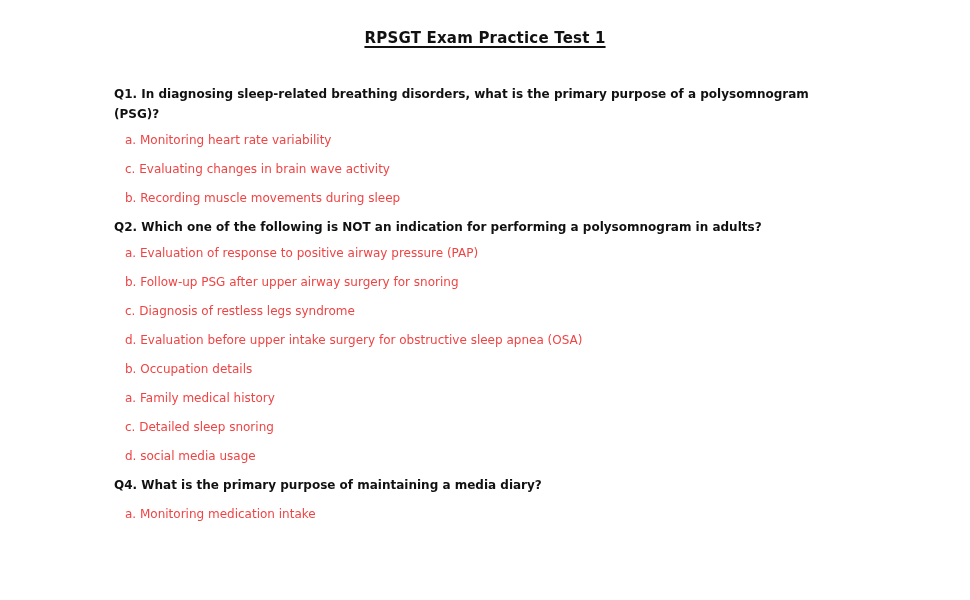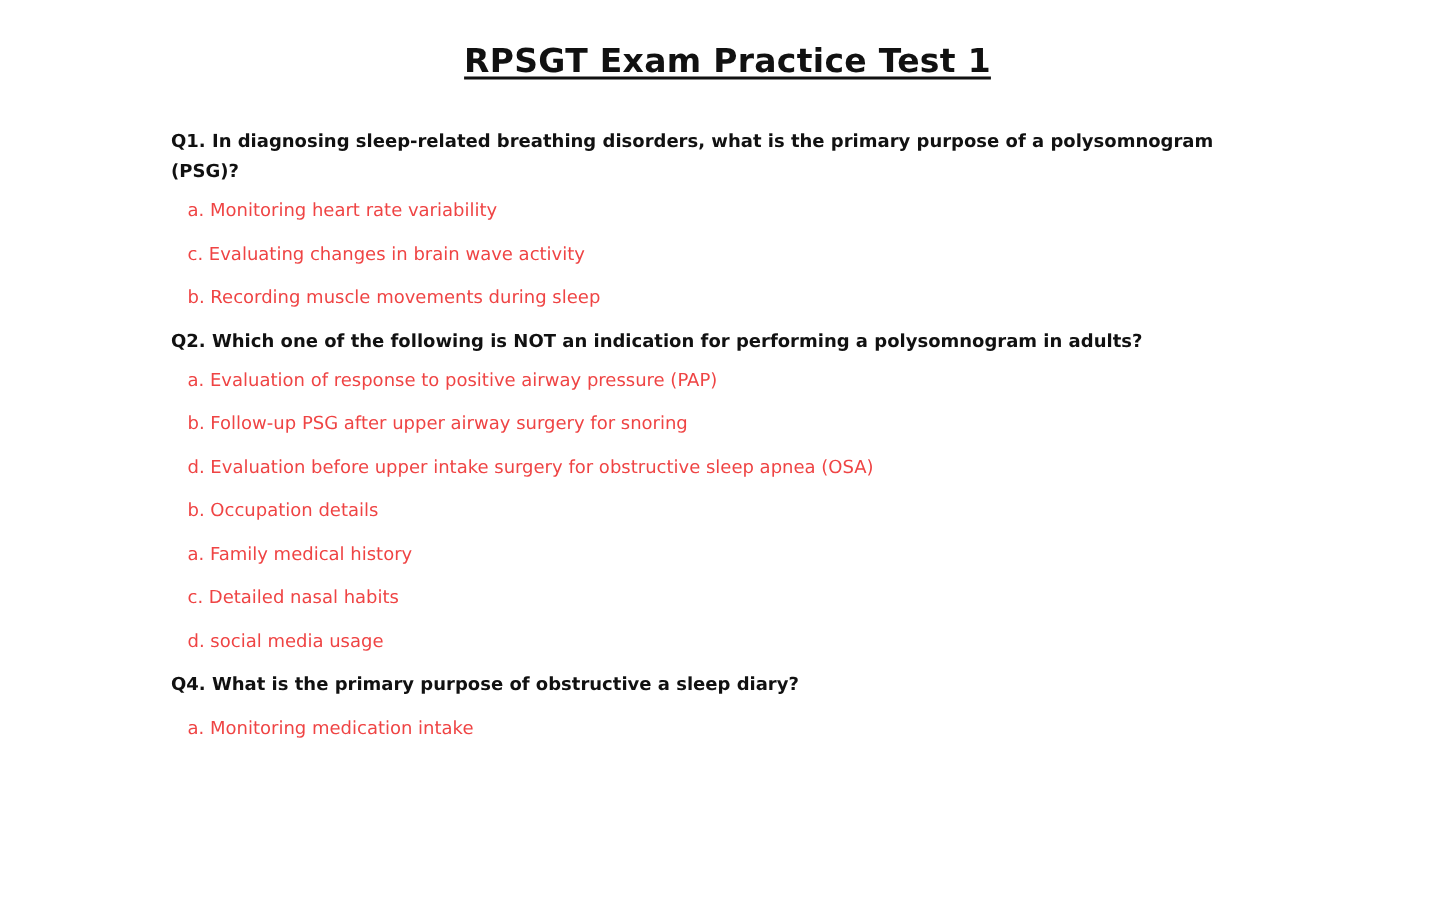--- a/index.html
+++ b/index.html
@@ -23,21 +23,21 @@
       height: 600px;
     }
     .title {
       position: absolute;
       top: 29px;
       left: 0;
       width: 970px;
       text-align: center;
       font-family: "DejaVu Sans", sans-serif;
       font-weight: bold;
-      font-size: 22px;
+      font-size: 15px;
       letter-spacing: 0.2px;
       color: #111;
     }
     .title span {
       text-decoration: underline;
       text-underline-offset: 3px;
       text-decoration-thickness: 2px;
     }
     .content {
       position: absolute;
@@ -73,28 +73,29 @@
       <p class="question" style="margin-bottom:6px">Q1. In diagnosing sleep-related breathing disorders, what is the primary purpose of a polysomnogram (PSG)?</p>
       <p class="option">a. Monitoring heart rate variability</p>
       <p class="option">c. Evaluating changes in brain wave activity</p>
       <p class="option">b. Recording muscle movements during sleep</p>
     </div>
 
     <div>
       <p class="question" style="margin-bottom:6px">Q2. Which one of the following is NOT an indication for performing a polysomnogram in adults?</p>
       <p class="option">a. Evaluation of response to positive airway pressure (PAP)</p>
       <p class="option">b. Follow-up PSG after upper airway surgery for snoring</p>
+      <p class="option">c. Diagnosis of restless legs syndrome</p>
       <p class="option">d. Evaluation before upper intake surgery for obstructive sleep apnea (OSA)</p>
     </div>
 
     <div>
       <p class="option">b. Occupation details</p>
       <p class="option">a. Family medical history</p>
-      <p class="option">c. Detailed nasal habits</p>
+      <p class="option">c. Detailed sleep snoring</p>
       <p class="option">d. social media usage</p>
     </div>
 
     <div>
-      <p class="question" style="margin-bottom:9px">Q4. What is the primary purpose of obstructive a sleep diary?</p>
+      <p class="question" style="margin-bottom:9px">Q4. What is the primary purpose of maintaining a media diary?</p>
       <p class="option">a. Monitoring medication intake</p>
     </div>
   </div>
 </div>
 
 </body></html>

